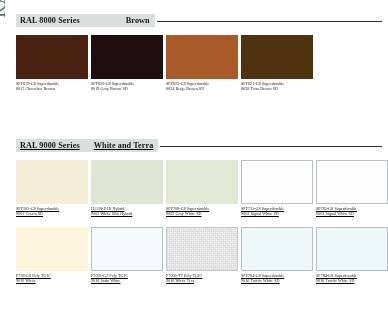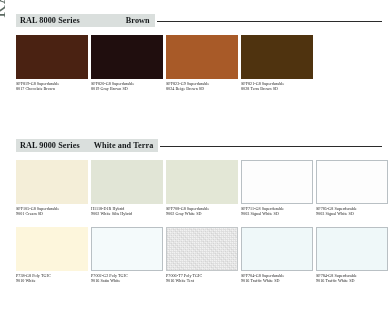--- a/index.html
+++ b/index.html
@@ -27,21 +27,21 @@
     font-family:"Liberation Serif", serif;
     font-size:19px;
     letter-spacing:1.2px;
     color:#5d6b63;
     font-weight:400;
   }
 
   
   .section{position:absolute;left:16px;right:6px;}
   #section-8000{top:14px;}
-  #section-9000{top:139px;}
+  #section-9000{top:139px;text-decoration:underline;}
 
   .section-header{
     position:relative;
     height:13px;
     display:flex;
     align-items:center;
   }
   .header-band{
     background:#dadfdd;
     height:13px;

